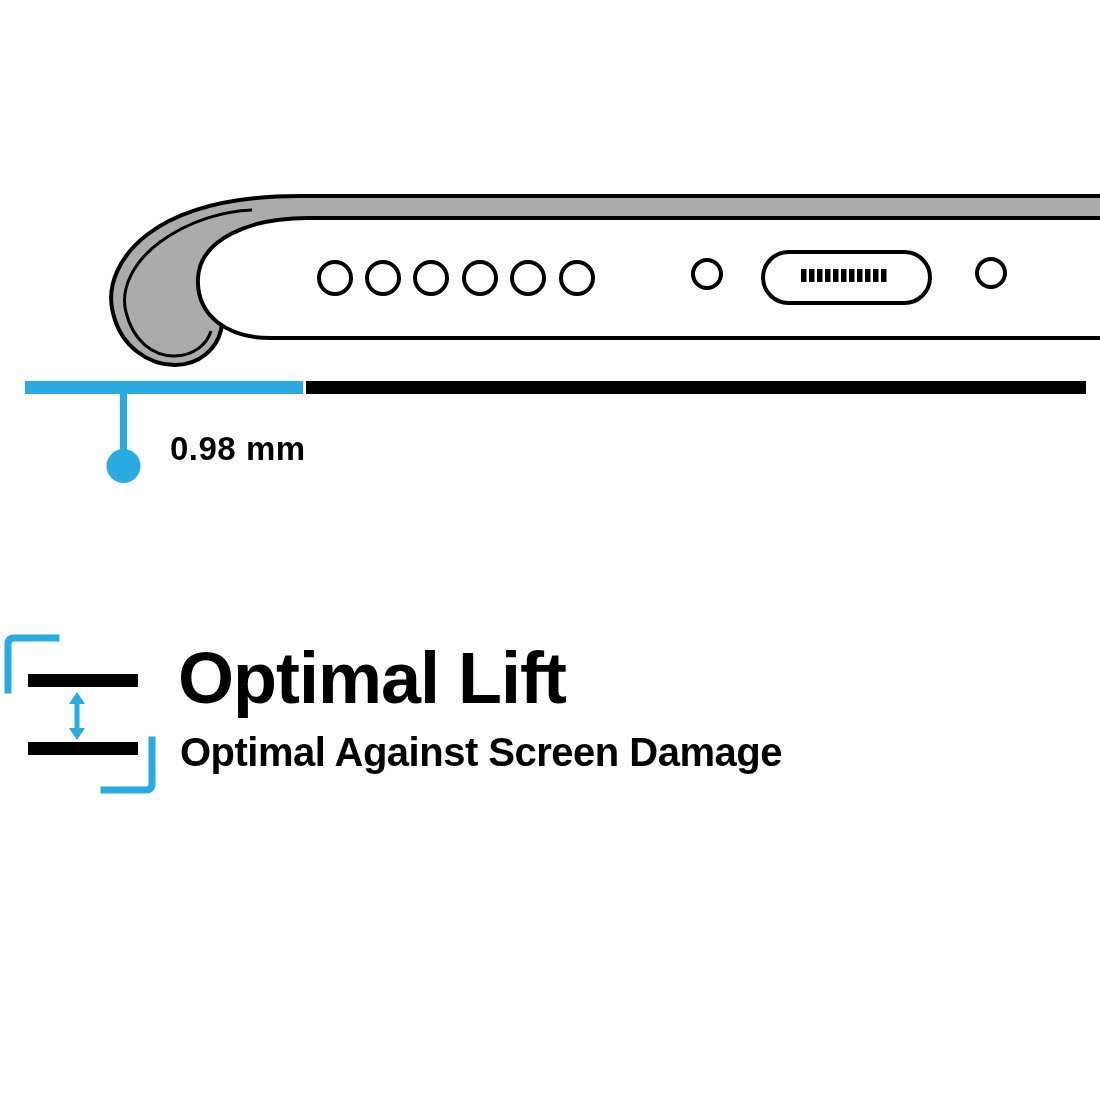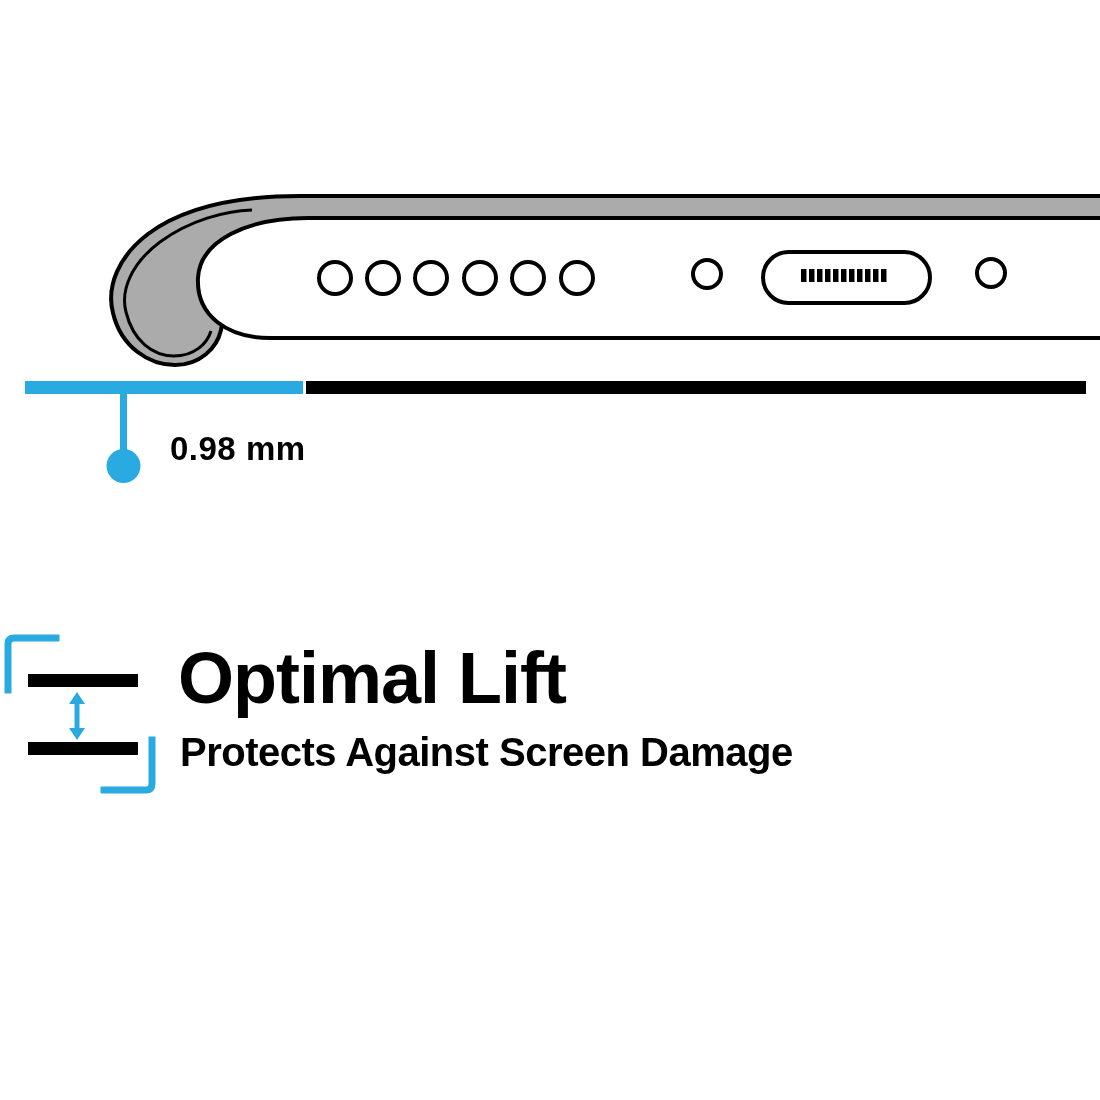--- a/index.html
+++ b/index.html
@@ -114,15 +114,15 @@
       </g>
       <rect class="blackfill" x="28" y="742" width="110" height="13"></rect>
       <path class="cyan-stroke" d="M 104 790 L 146 790 Q 152 790 152 784 L 152 740"></path>
     </g>
   </svg>
 
   <div class="measure-label">0.98 mm</div>
 
   <h1 class="title">Optimal Lift</h1>
 
-  <div class="subtitle">Protects Against Screen Damage</div>
+  <div class="subtitle">Optimal Against Screen Damage</div>
 
 </div>
 
 </body></html>

